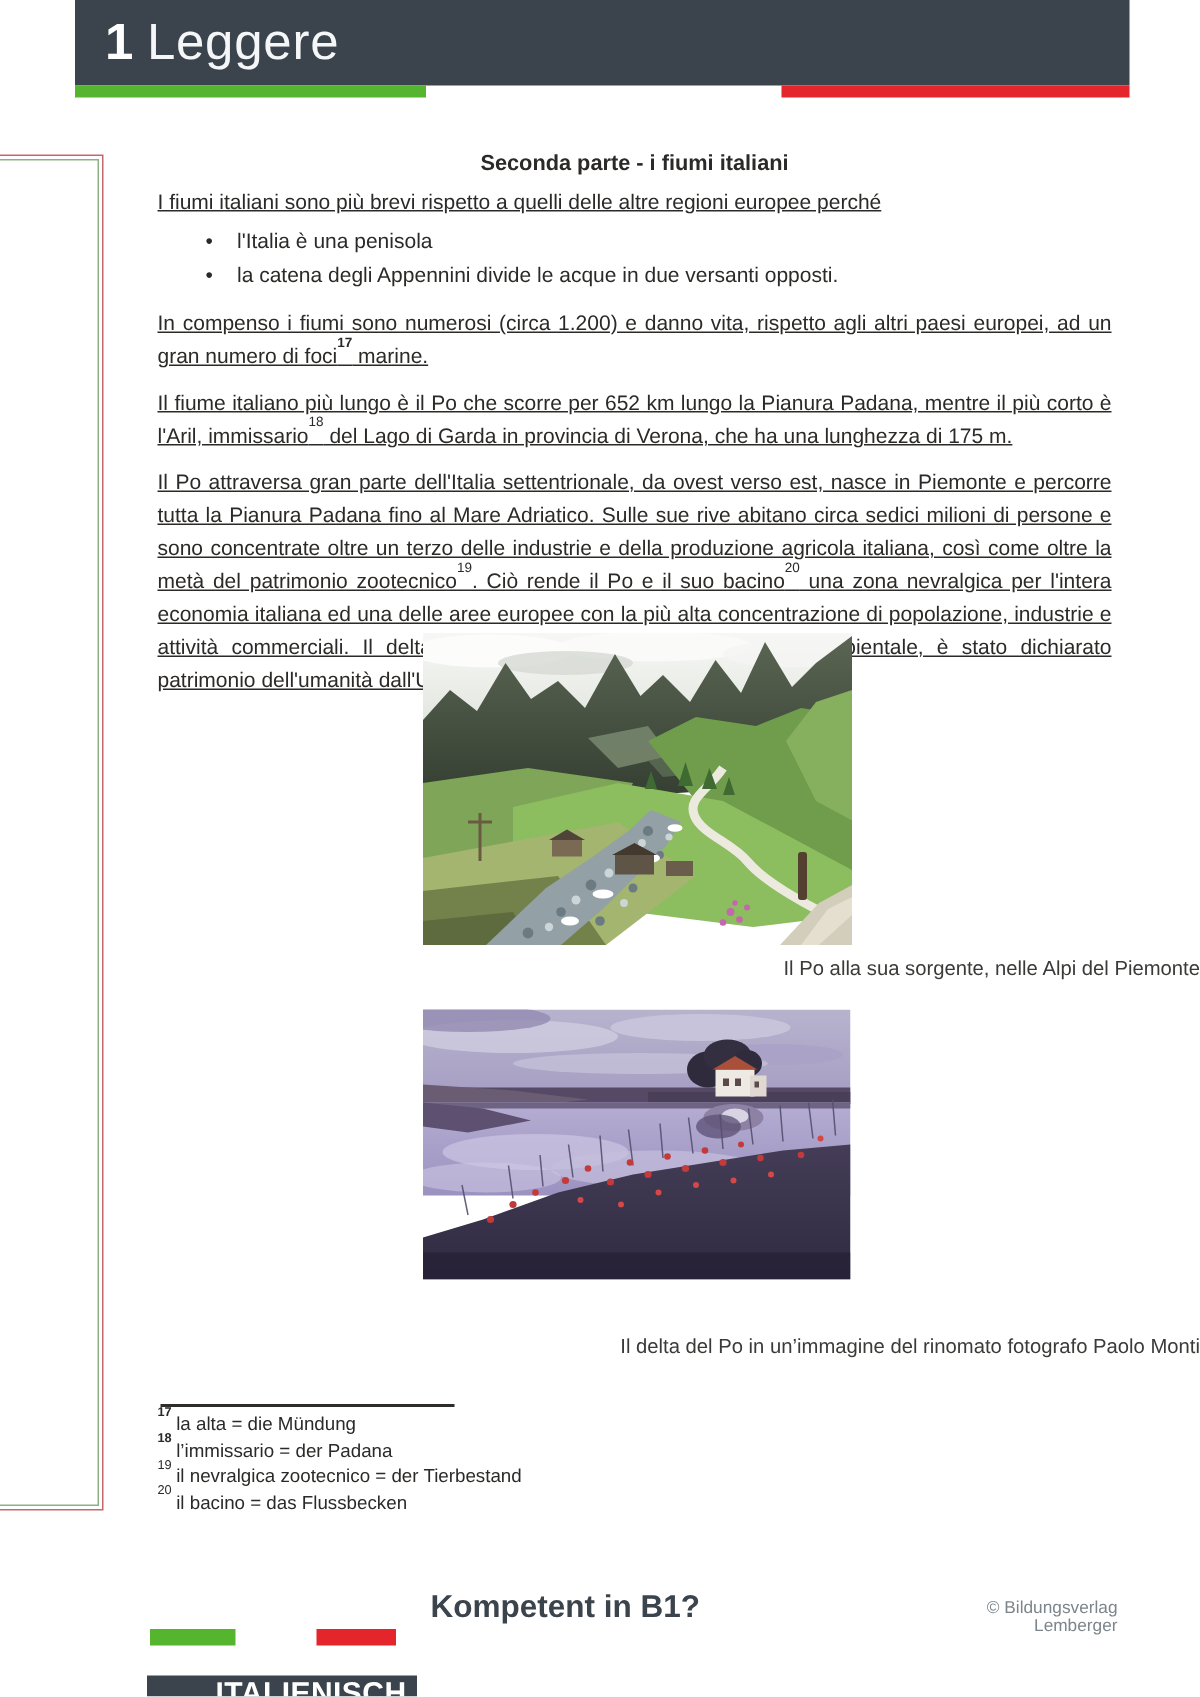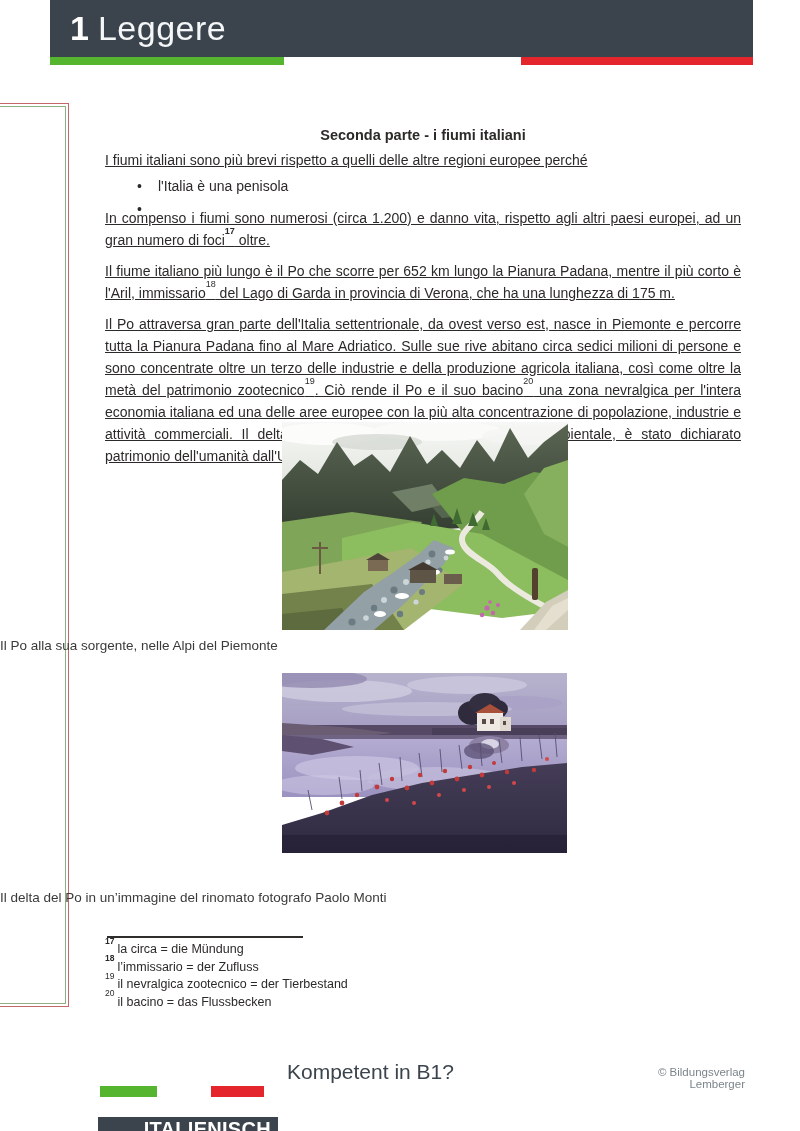--- a/index.html
+++ b/index.html
@@ -11,50 +11,50 @@
   .chapter-number{font-size:34px;font-weight:700;color:#ffffff;margin-left:20px;}
   .chapter-title{font-size:34px;font-weight:400;color:#f4f6f7;margin-left:9px;letter-spacing:.5px;}
   .green-bar-top{position:absolute;left:50px;top:57px;width:234px;height:8px;background:#56b52f;}
   .red-bar-top{position:absolute;left:521px;top:57px;width:232px;height:8px;background:#e4252b;}
 
   
   .margin-frame-outer{position:absolute;left:-30px;top:103px;width:97px;height:902px;border:1px solid #c4686c;}
   .margin-frame-inner{position:absolute;left:2px;top:2px;right:2px;bottom:2px;border:1px solid #8fb085;}
 
   
-  .content{position:absolute;left:105px;top:98px;width:636px;font-size:14px;line-height:22px;color:#2b2a28;margin-top:26px;}
+  .content{position:absolute;left:105px;top:98px;width:636px;font-size:14px;line-height:22px;color:#2b2a28;}
   .section-title{text-align:center;font-weight:700;font-size:14.5px;margin-bottom:3px;}
   .content p{margin:0 0 0 0;text-align:justify;text-decoration:underline;}
   .content .para{margin-top:9px;}
   ul.river-list{list-style:none;margin:4px 0 0 0;padding:0;}
   ul.river-list li{position:relative;padding-left:53px;line-height:23px;}
   ul.river-list li .dot{position:absolute;left:32px;top:0;}
   sup{font-size:9px;line-height:0;position:relative;top:-5px;}
   sup.bold-sup{font-weight:700;}
 
   
   .photo1{position:absolute;left:282px;top:422px;width:286px;height:208px;}
   .photo2{position:absolute;left:282px;top:673px;width:285px;height:180px;}
-  .caption{position:absolute;left:0;width:800px;text-align:left;font-size:13.5px;color:#3a3a38;}
+  .caption{position:absolute;left:0;width:800px;text-align:right;font-size:13.5px;color:#3a3a38;}
   .caption1{top:638px;}
   .caption2{top:890px;}
   .photo1 svg,.photo2 svg{display:block;width:100%;height:100%;}
 
   
   .footnote-rule{position:absolute;left:107px;top:936px;width:196px;border-top:2px solid #2e2d2b;}
   .footnotes{position:absolute;left:105px;top:941px;font-size:12.5px;line-height:17.5px;color:#2b2a28;}
   .footnote-row sup{font-size:8.5px;top:-4px;}
   .footnote-row:nth-child(1) sup,.footnote-row:nth-child(2) sup{font-weight:700;}
   .footnote-row .fn-text{margin-left:3px;}
 
   
   .footer-bar{position:absolute;left:98px;top:1117px;width:180px;height:24px;background:#3b444c;color:#fff;display:flex;align-items:center;justify-content:flex-end;padding-right:7px;box-sizing:border-box;font-weight:700;font-size:20px;letter-spacing:.3px;}
   .footer-green{position:absolute;left:100px;top:1086px;width:57px;height:11px;background:#56b52f;}
   .footer-red{position:absolute;left:211px;top:1086px;width:53px;height:11px;background:#e4252b;}
-  .footer-title{position:absolute;left:287px;top:1060px;font-size:21px;font-weight:400;color:#3b444c;}
+  .footer-title{position:absolute;left:287px;top:1060px;font-size:21px;font-weight:700;color:#3b444c;}
   .footer-copyright{position:absolute;left:615px;top:1066px;width:130px;text-align:right;font-size:11.5px;color:#7c858b;}
 
   .badge{position:absolute;left:30px;top:1045px;width:70px;height:70px;border-radius:50%;background:linear-gradient(135deg,#f0f0f0 0%,#b6b6b6 35%,#f5f5f5 60%,#9c9c9c 100%);box-shadow:0 1px 3px rgba(0,0,0,.35);padding:4px;box-sizing:border-box;z-index:3;}
   .badge-flag{width:100%;height:100%;border-radius:50%;background:linear-gradient(90deg,#2e9140 0%,#2e9140 30%,#f3f1ee 30%,#f8f6f3 62%,#cc2c2a 62%,#cc2c2a 100%);position:relative;overflow:hidden;}
   .badge-flag::after{content:"";position:absolute;left:0;top:0;right:0;bottom:0;border-radius:50%;background:radial-gradient(ellipse at 35% 30%,rgba(255,255,255,.55) 0%,rgba(255,255,255,0) 45%),linear-gradient(160deg,rgba(0,0,0,0) 55%,rgba(0,0,0,.18) 100%);}
   .badge-number{position:absolute;left:45%;top:47%;transform:translate(-50%,-50%);font-size:17px;font-weight:700;color:#2a2a2a;z-index:2;}
 </style>
 </head>
 <body>
 
@@ -69,23 +69,23 @@
 
   <div class="margin-frame-outer">
     <div class="margin-frame-inner"></div>
   </div>
 
   <div class="content">
     <div class="section-title">Seconda parte - i fiumi italiani</div>
     <p><span>I fiumi italiani sono più brevi rispetto a quelli delle altre regioni europee perché</span></p>
     <ul class="river-list">
       <li><span class="dot">•</span><span>l'Italia è una penisola</span></li>
-      <li><span class="dot">•</span></li>
+      <li><span class="dot">•</span><span>la catena degli Appennini divide le acque in due versanti opposti.</span></li>
     </ul>
-    <p class="para"><span>In compenso i fiumi sono numerosi (circa 1.200) e danno vita, rispetto agli altri paesi europei, ad un gran numero di foci</span><sup class="bold-sup">17</sup><span> oltre.</span></p>
+    <p class="para"><span>In compenso i fiumi sono numerosi (circa 1.200) e danno vita, rispetto agli altri paesi europei, ad un gran numero di foci</span><sup class="bold-sup">17</sup><span> marine.</span></p>
     <p class="para"><span>Il fiume italiano più lungo è il Po che scorre per 652 km lungo la Pianura Padana, mentre il più corto è l'Aril, immissario</span><sup>18</sup><span> del Lago di Garda in provincia di Verona, che ha una lunghezza di 175 m.</span></p>
     <p class="para"><span>Il Po attraversa gran parte dell'Italia settentrionale, da ovest verso est, nasce in Piemonte e percorre tutta la Pianura Padana fino al Mare Adriatico. Sulle sue rive abitano circa sedici milioni di persone e sono concentrate oltre un terzo delle industrie e della produzione agricola italiana, così come oltre la metà del patrimonio zootecnico</span><sup>19</sup><span>. Ciò rende il Po e il suo bacino</span><sup>20</sup><span> una zona nevralgica per l'intera economia italiana ed una delle aree europee con la più alta concentrazione di popolazione, industrie e attività commerciali. Il delta del Po, per la sua grande valenza ambientale, è stato dichiarato patrimonio dell'umanità dall'UNESCO.</span></p>
   </div>
 
   <div class="photo1">
     <svg viewBox="0 0 286 208" preserveAspectRatio="none">
       <defs>
         <linearGradient id="sky1" x1="0" y1="0" x2="0" y2="1">
             <stop offset="0" stop-color="#f7f8f6"></stop>
             <stop offset="1" stop-color="#dfe3dc"></stop>
@@ -254,22 +254,22 @@
           <circle cx="232" cy="110" r="2"></circle>
           <circle cx="265" cy="86" r="2"></circle>
       </g>
       <rect x="0" y="162" width="285" height="18" fill="#241f33" opacity=".65"></rect>
     </svg>
   </div>
   <div class="caption caption2">Il delta del Po in un’immagine del rinomato fotografo Paolo Monti</div>
 
   <div class="footnote-rule"></div>
   <div class="footnotes">
-    <div class="footnote-row"><sup>17</sup><span class="fn-text">la circa = die Mündung</span></div>
-    <div class="footnote-row"><sup>18</sup><span class="fn-text">l’immissario = der Zufluss</span></div>
+    <div class="footnote-row"><sup>17</sup><span class="fn-text">la alta = die Mündung</span></div>
+    <div class="footnote-row"><sup>18</sup><span class="fn-text">l’immissario = der Padana</span></div>
     <div class="footnote-row"><sup>19</sup><span class="fn-text">il nevralgica zootecnico = der Tierbestand</span></div>
     <div class="footnote-row"><sup>20</sup><span class="fn-text">il bacino = das Flussbecken</span></div>
   </div>
 
   <div class="footer-bar">
     <span>ITALIENISCH</span>
   </div>
   <div class="footer-green"></div>
   <div class="footer-red"></div>
   <div class="footer-title">Kompetent in B1?</div>

